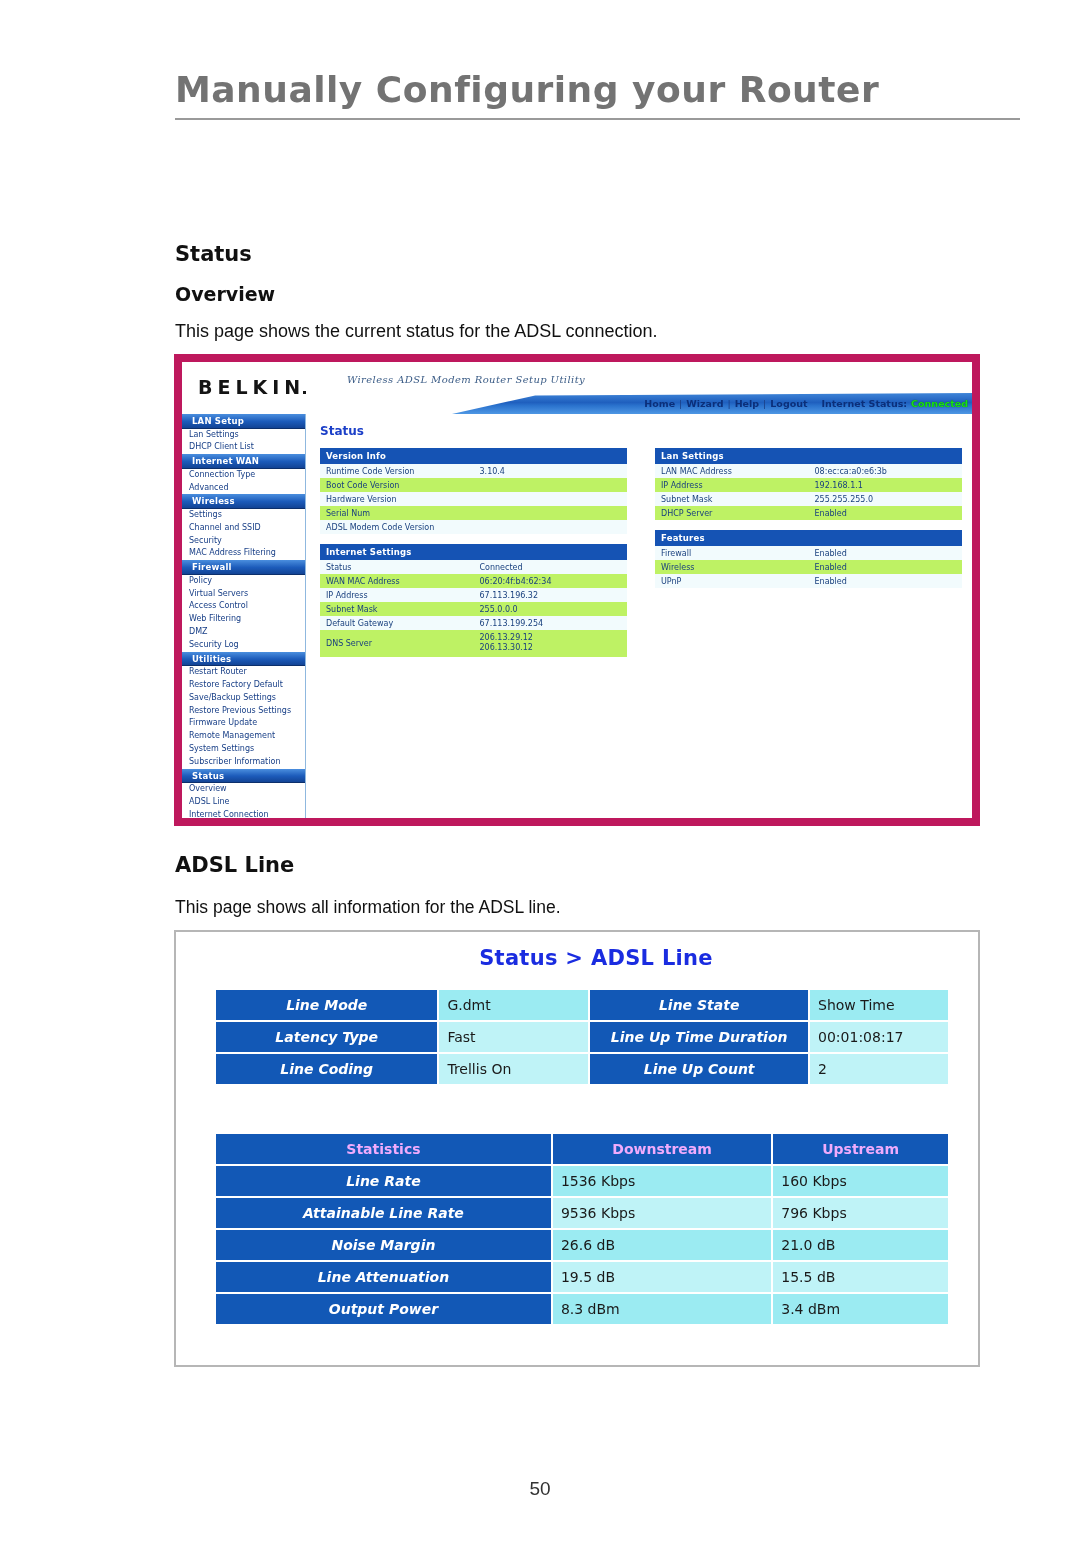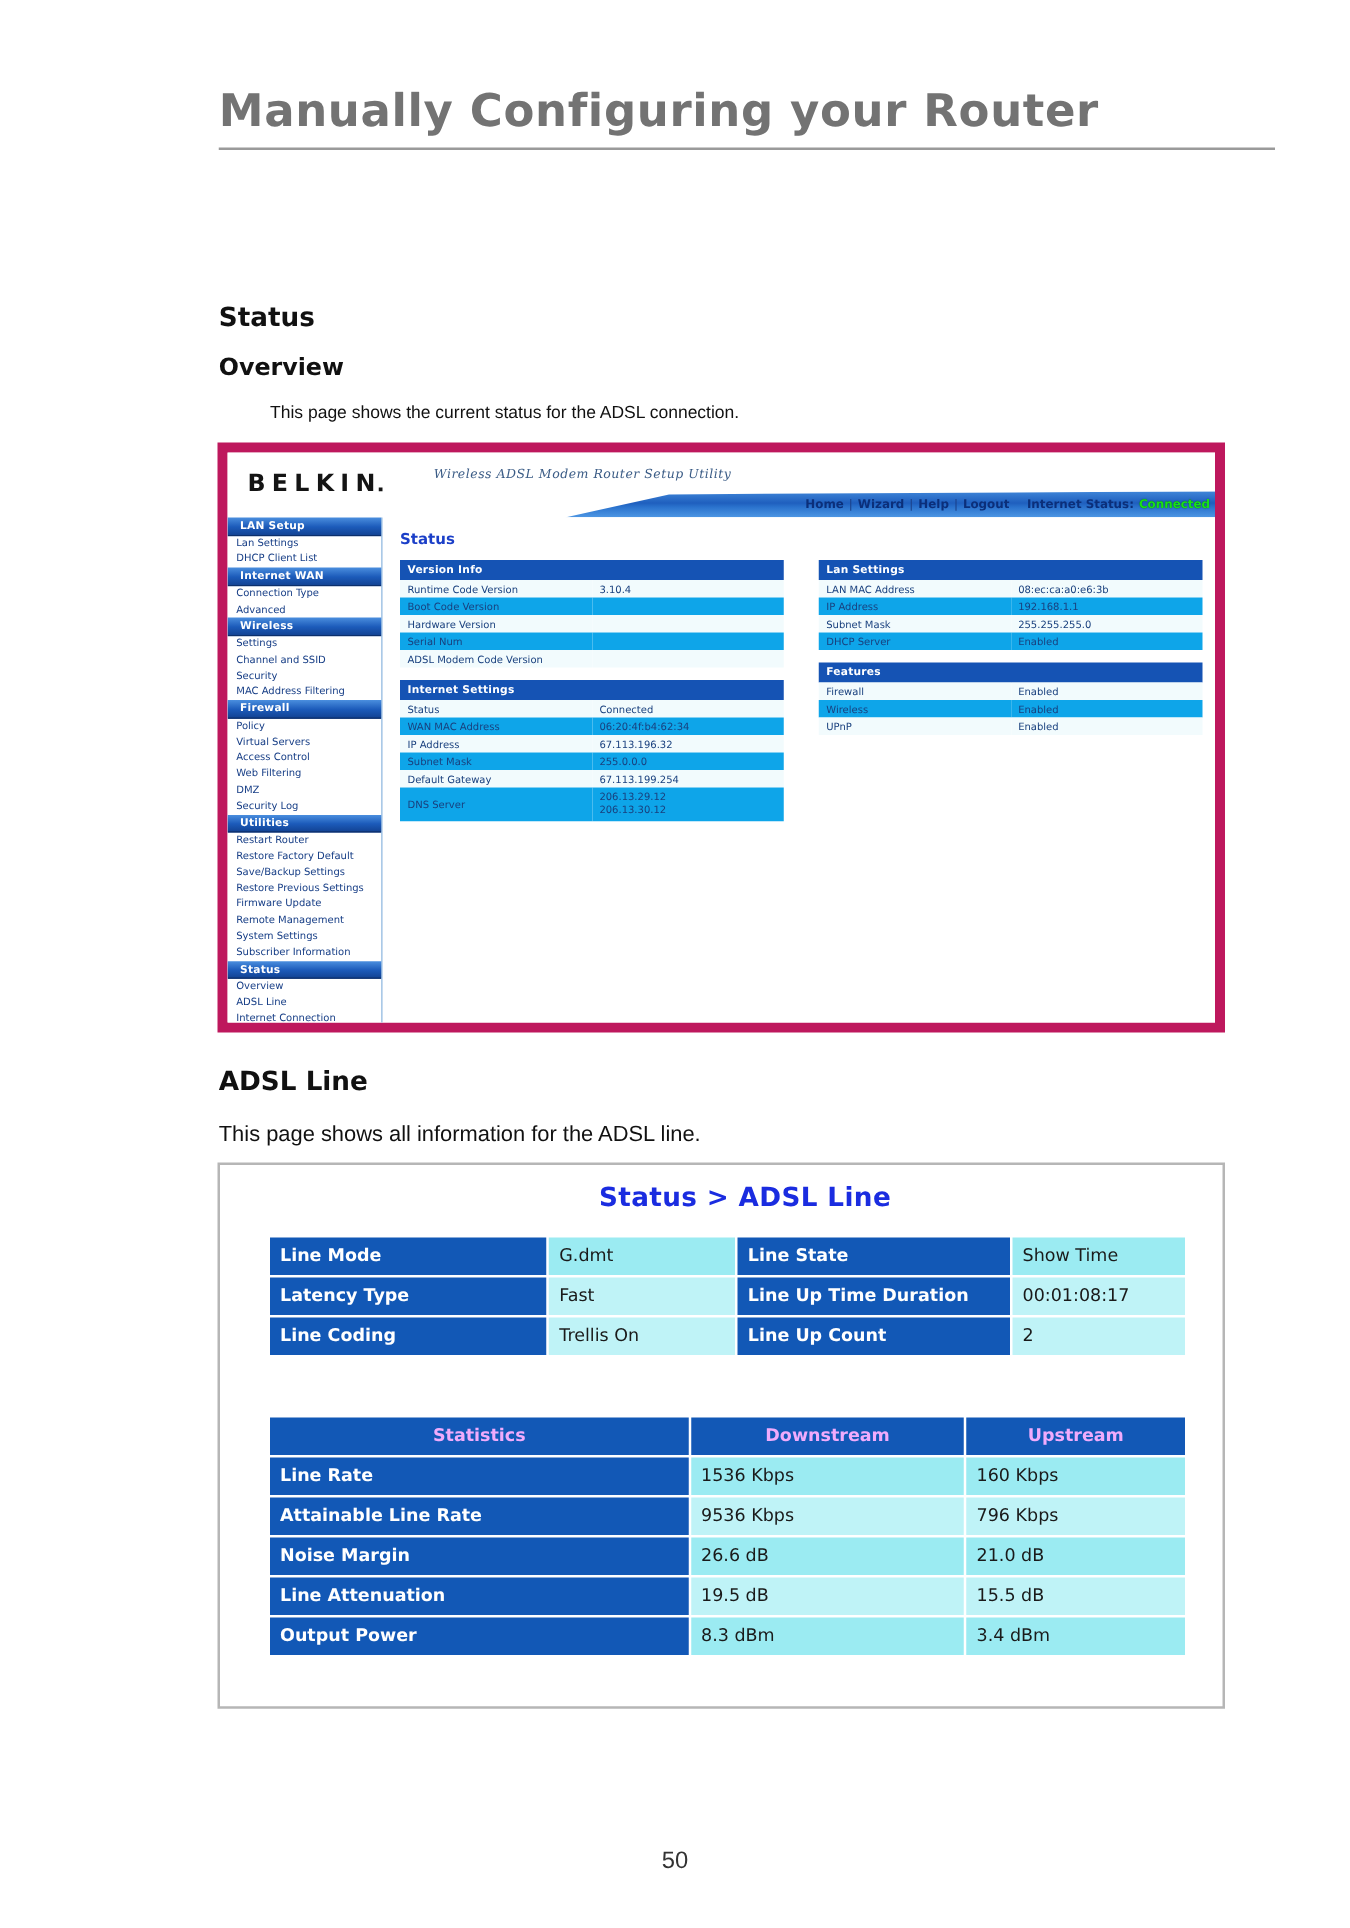--- a/index.html
+++ b/index.html
@@ -54,24 +54,23 @@
     top: 283px;
     font-size: 19px;
     font-weight: bold;
     color: #111;
     font-family: "DejaVu Sans", sans-serif;
   }
   .p-overview {
     position: absolute;
     left: 175px;
     top: 321px;
-    font-size: 14px;
+    font-size: 18px;
     color: #111;
     font-family: "Liberation Sans", sans-serif;
-    margin-left: 41px;
   }
   .h-adsl {
     position: absolute;
     left: 175px;
     top: 853px;
     font-size: 21px;
     font-weight: bold;
     color: #111;
     font-family: "DejaVu Sans", sans-serif;
   }
@@ -240,21 +239,21 @@
     letter-spacing: 0.2px;
   }
   .info-table td {
     font-family: "DejaVu Sans", sans-serif;
     font-size: 8px;
     color: #19407e;
     padding: 2.5px 6px;
     vertical-align: middle;
   }
   .info-table tr.odd td { background: #f2fbfd; }
-  .info-table tr.even td { background: #0ea5e9; }
+  .info-table tr.even td { background: #bef264; }
   .info-table td.k { width: 47%; }
   .info-table td.v { width: 53%; }
   .val-connected { color: #1f8f2f; }
   .val-multi { line-height: 1.35; }
 
   
   .shot2 {
     position: absolute;
     left: 174px;
     top: 930px;
@@ -287,20 +286,22 @@
   .adsl-table td {
     font-family: "DejaVu Sans", sans-serif;
     font-size: 14px;
     padding: 5px 8px;
     height: 20px;
   }
   .adsl-table td.hdr {
     background: #1258b6;
     color: #ffffff;
     font-weight: bold;
+    text-align: center;
+    font-style: italic;
   }
   .adsl-table td.val {
     background: #9bebf2;
     color: #1a1a1a;
     text-align: left;
   }
   .adsl-table td.val-light {
     background: #bff3f7;
     color: #1a1a1a;
     text-align: left;

